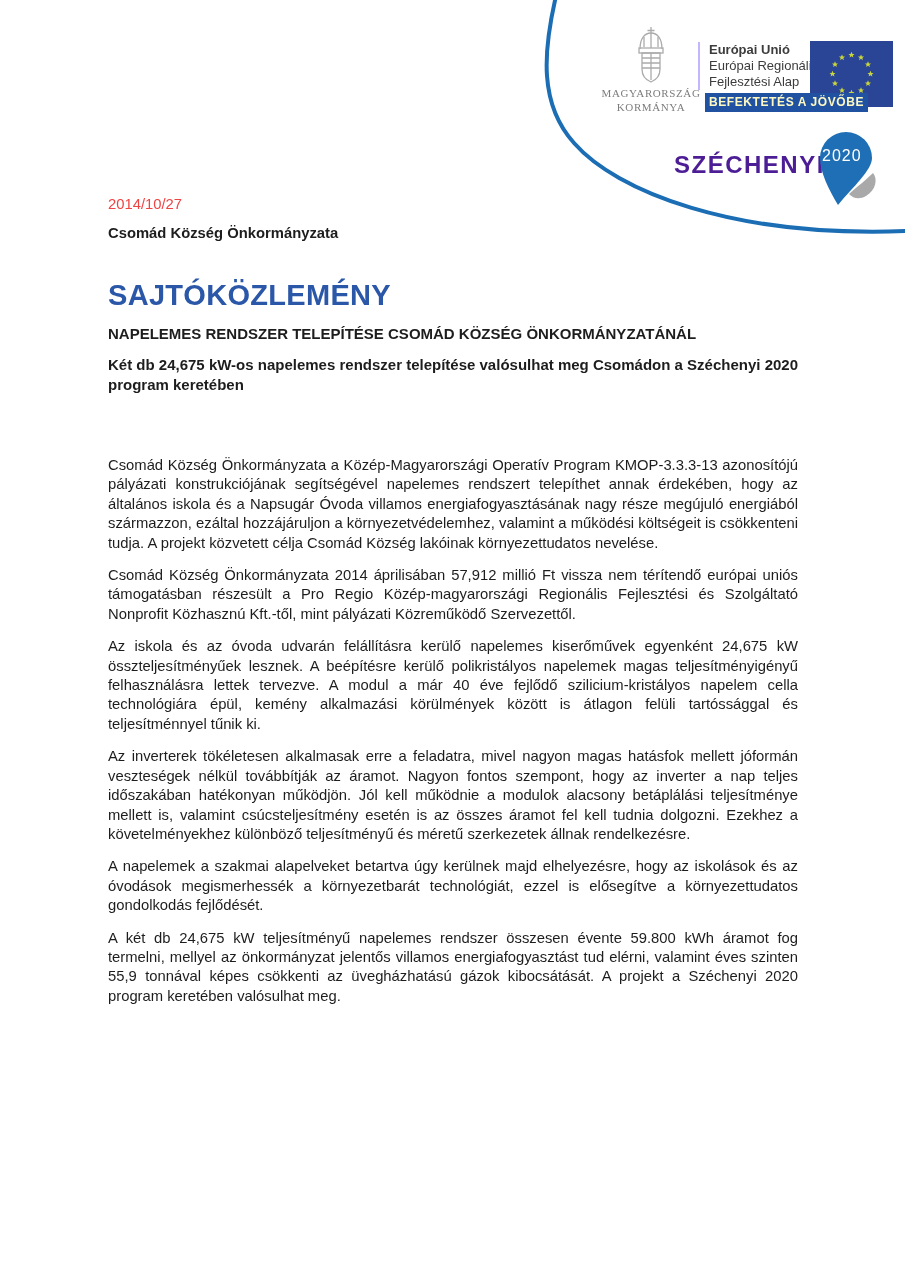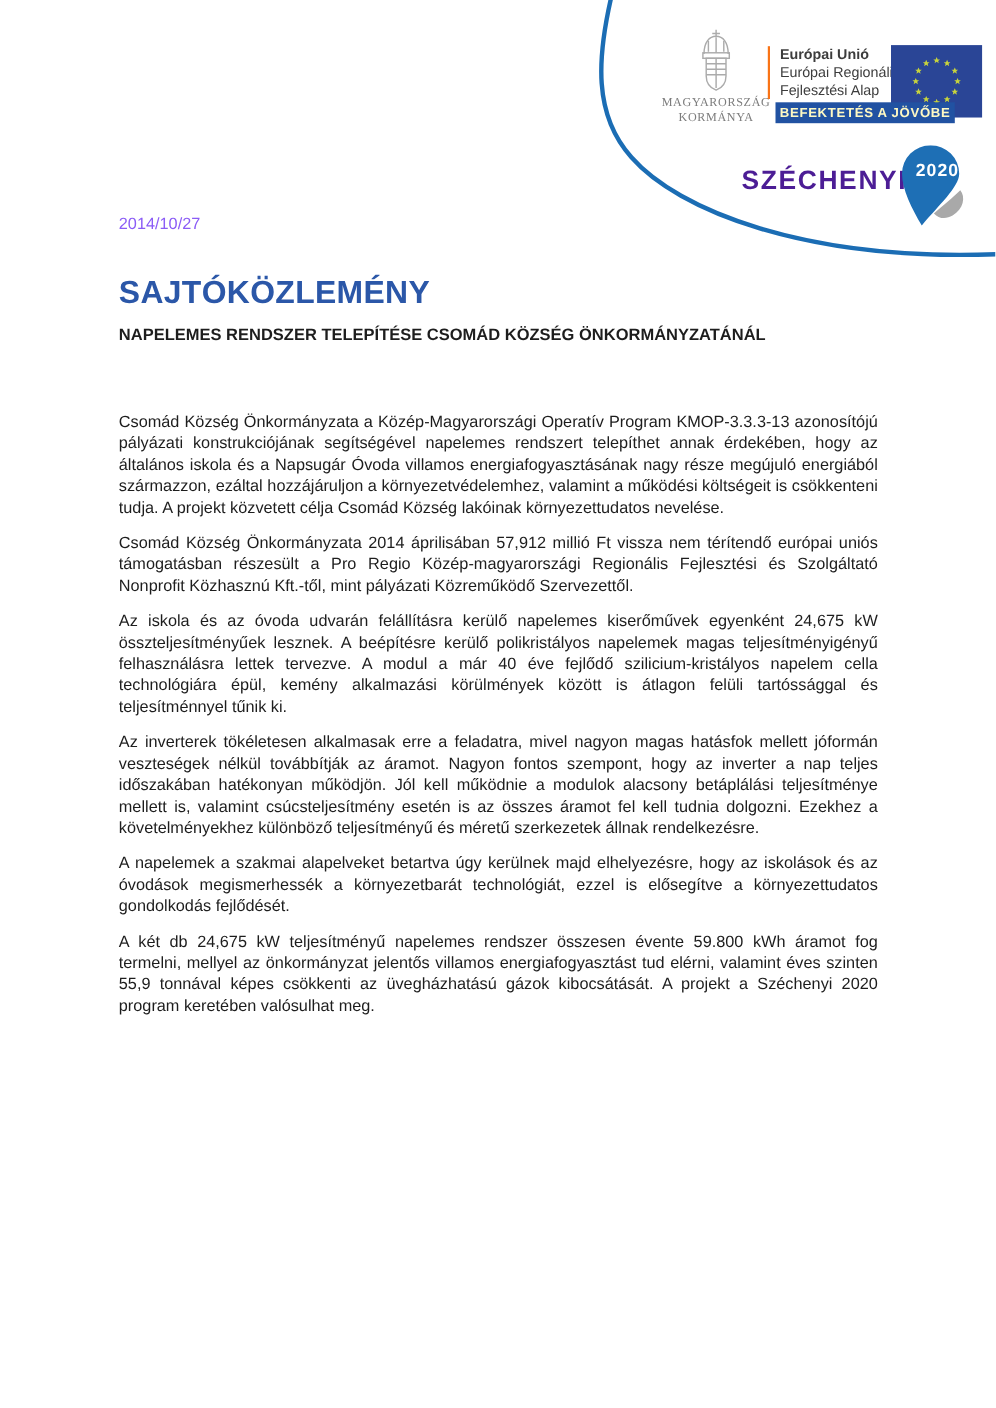--- a/index.html
+++ b/index.html
@@ -23,48 +23,48 @@
   }
   .gov-emblem { display: block; margin: 0 auto 3px auto; }
   .gov-name {
     font-family: "Liberation Serif", serif;
     font-size: 11px; line-height: 13.5px; color: #7d7d7d;
     letter-spacing: 0.6px;
   }
 
   .eu-text {
     position: absolute; left: 698px; top: 42px;
-    border-left: 2px solid #f97316; padding-left: 9px;
+    border-left: 2px solid #c4b5fd; padding-left: 9px;
     font-size: 13px; line-height: 16px; color: #3c3c3c;
   }
   .eu-text .l1 { font-weight: bold; }
 
   .eu-flag { position: absolute; left: 810px; top: 41px; }
 
   .banner {
     position: absolute; left: 705px; top: 93px; width: 163px; height: 19px;
     background: #2152a2;
     color: #fef9c3; font-weight: bold; font-size: 12px; line-height: 19px;
     text-align: center; letter-spacing: 0.6px;
   }
 
   .szechenyi-word {
     position: absolute; left: 662px; top: 151px;
     font-size: 24px; font-weight: bold; color: #4c1d95; letter-spacing: 1.5px; margin-left: 12px;
   }
   .pin-svg { position: absolute; left: 815px; top: 132px; }
   .pin-year {
     position: absolute; left: 822px; top: 147px; width: 50px;
-    text-align: right; color: #ffffff; font-size: 16px; letter-spacing: 1px;
-    font-weight: 700;
+    text-align: left; color: #ffffff; font-size: 16px; letter-spacing: 1px;
+    font-weight: 400;
   }
 
   
   .content { position: absolute; left: 108px; right: 107px; top: 196px; }
-  .date { font-size: 14.8px; color: #8b5cf6; }
+  .date { font-size: 14.8px; color: #ef4444; }
   .org  { font-size: 14.8px; font-weight: bold; margin-top: 13px; }
   .title {
     margin-top: 38px;
     font-size: 29px; font-weight: bold; color: #2b57a8; letter-spacing: 0.3px;
   }
   .headline { margin-top: 13px; font-size: 15px; font-weight: bold; }
   .lead {
     margin-top: 13px; font-size: 15px; font-weight: bold;
     line-height: 19.5px; text-align: justify;
   }
@@ -128,22 +128,24 @@
 
   <div class="szechenyi-word">SZÉCHENYI</div>
   <svg class="pin-svg" width="70" height="80" viewBox="0 0 70 80" xmlns="http://www.w3.org/2000/svg">
     <path d="M34,62 C42,55 52,47 58,41 C63,47 61,58 51,64 C45,67.5 38.5,67 34,62 Z" fill="#a9a9a9"></path>
     <path d="M23,73 C14,58 5,40 5,26 A26,26 0 1,1 57,26 C57,38 38,55 23,73 Z" fill="#1e6fb5"></path>
   </svg>
   <div class="pin-year">2020</div>
 
   <div class="content">
     <div class="date">2014/10/27</div>
+    <div class="org">Csomád Község Önkormányzata</div>
     <h1 class="title">SAJTÓKÖZLEMÉNY</h1>
     <div class="headline">NAPELEMES RENDSZER TELEPÍTÉSE CSOMÁD KÖZSÉG ÖNKORMÁNYZATÁNÁL</div>
+    <div class="lead">Két db 24,675 kW-os napelemes rendszer telepítése valósulhat meg Csomádon a Széchenyi 2020 program keretében</div>
 
     <p class="body-par first">Csomád Község Önkormányzata a Közép-Magyarországi Operatív Program KMOP-3.3.3-13 azonosítójú pályázati konstrukciójának segítségével napelemes rendszert telepíthet annak érdekében, hogy az általános iskola és a Napsugár Óvoda villamos energiafogyasztásának nagy része megújuló energiából származzon, ezáltal hozzájáruljon a környezetvédelemhez, valamint a működési költségeit is csökkenteni tudja. A projekt közvetett célja Csomád Község lakóinak környezettudatos nevelése.</p>
     <p class="body-par">Csomád Község Önkormányzata 2014 áprilisában 57,912 millió Ft vissza nem térítendő európai uniós támogatásban részesült a Pro Regio Közép-magyarországi Regionális Fejlesztési és Szolgáltató Nonprofit Közhasznú Kft.-től, mint pályázati Közreműködő Szervezettől.</p>
     <p class="body-par">Az iskola és az óvoda udvarán felállításra kerülő napelemes kiserőművek egyenként 24,675 kW összteljesítményűek lesznek. A beépítésre kerülő polikristályos napelemek magas teljesítményigényű felhasználásra lettek tervezve. A modul a már 40 éve fejlődő szilicium-kristályos napelem cella technológiára épül, kemény alkalmazási körülmények között is átlagon felüli tartóssággal és teljesítménnyel tűnik ki.</p>
     <p class="body-par">Az inverterek tökéletesen alkalmasak erre a feladatra, mivel nagyon magas hatásfok mellett jóformán veszteségek nélkül továbbítják az áramot. Nagyon fontos szempont, hogy az inverter a nap teljes időszakában hatékonyan működjön. Jól kell működnie a modulok alacsony betáplálási teljesítménye mellett is, valamint csúcsteljesítmény esetén is az összes áramot fel kell tudnia dolgozni. Ezekhez a követelményekhez különböző teljesítményű és méretű szerkezetek állnak rendelkezésre.</p>
     <p class="body-par">A napelemek a szakmai alapelveket betartva úgy kerülnek majd elhelyezésre, hogy az iskolások és az óvodások megismerhessék a környezetbarát technológiát, ezzel is elősegítve a környezettudatos gondolkodás fejlődését.</p>
     <p class="body-par">A két db 24,675 kW teljesítményű napelemes rendszer összesen évente 59.800 kWh áramot fog termelni, mellyel az önkormányzat jelentős villamos energiafogyasztást tud elérni, valamint éves szinten 55,9 tonnával képes csökkenti az üvegházhatású gázok kibocsátását. A projekt a Széchenyi 2020 program keretében valósulhat meg.</p>
   </div>
 
 </div>

